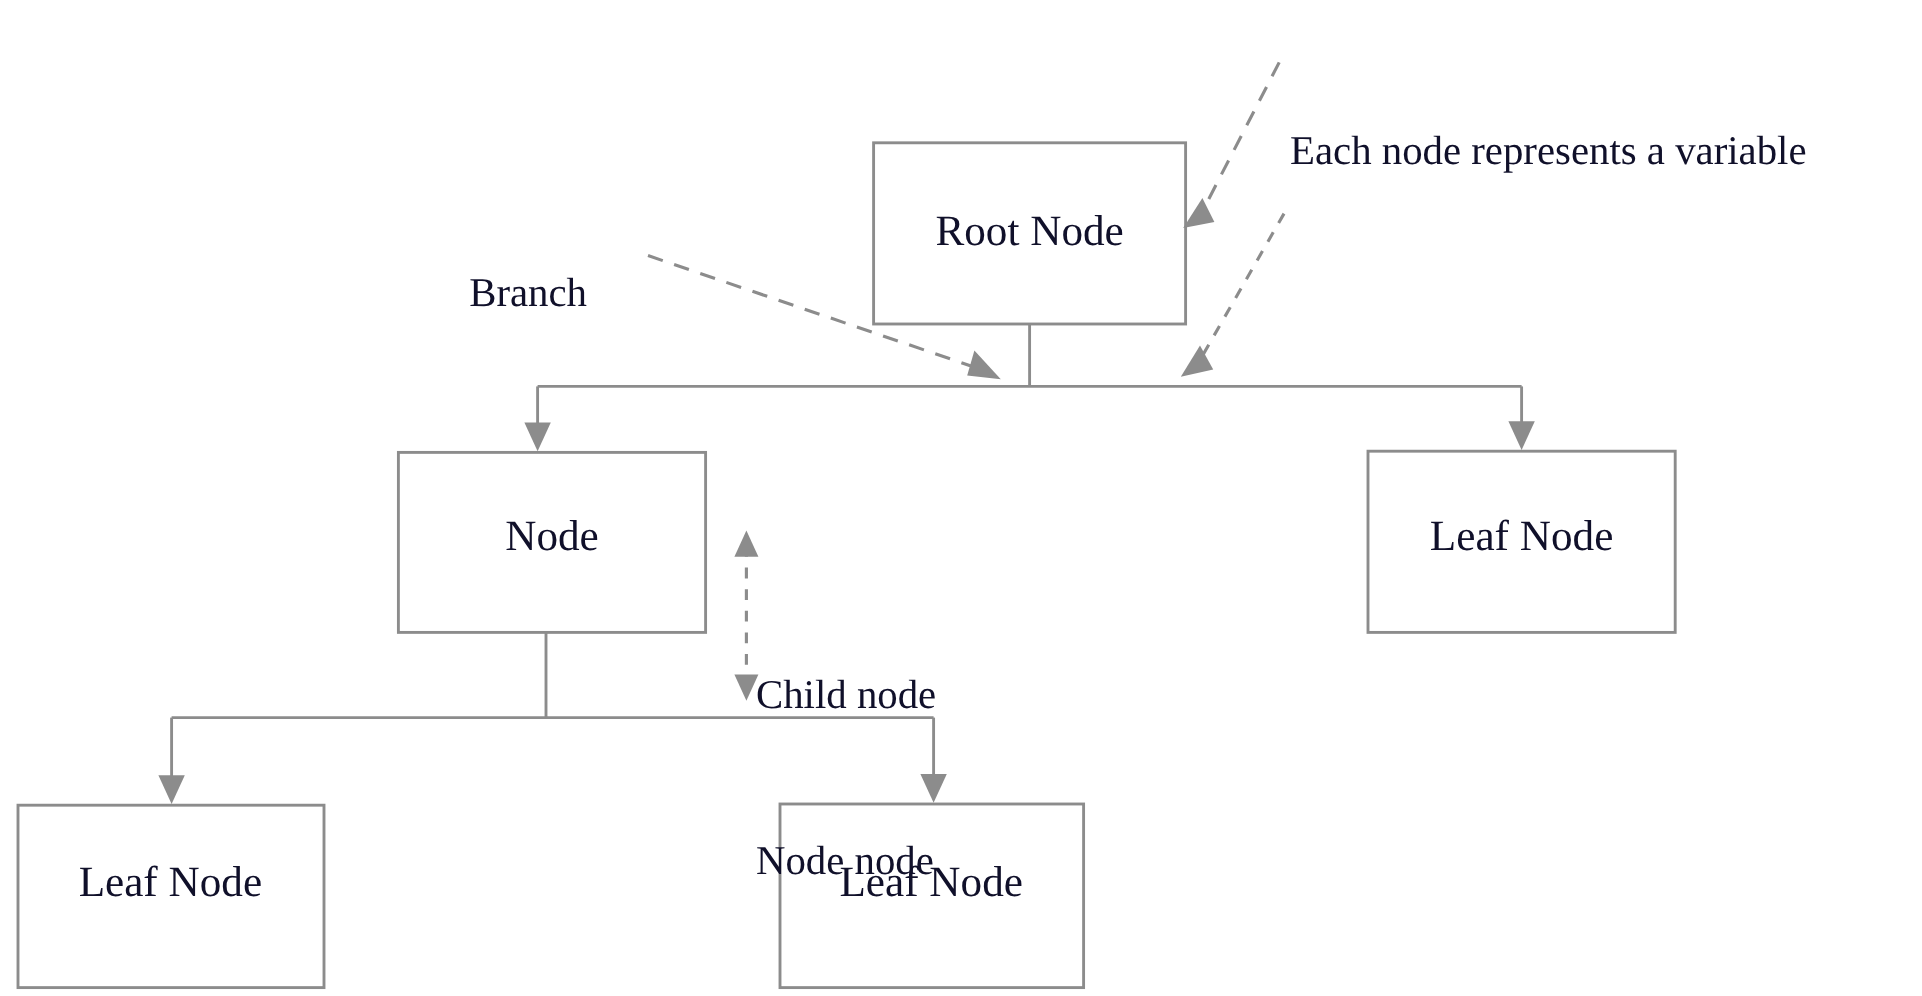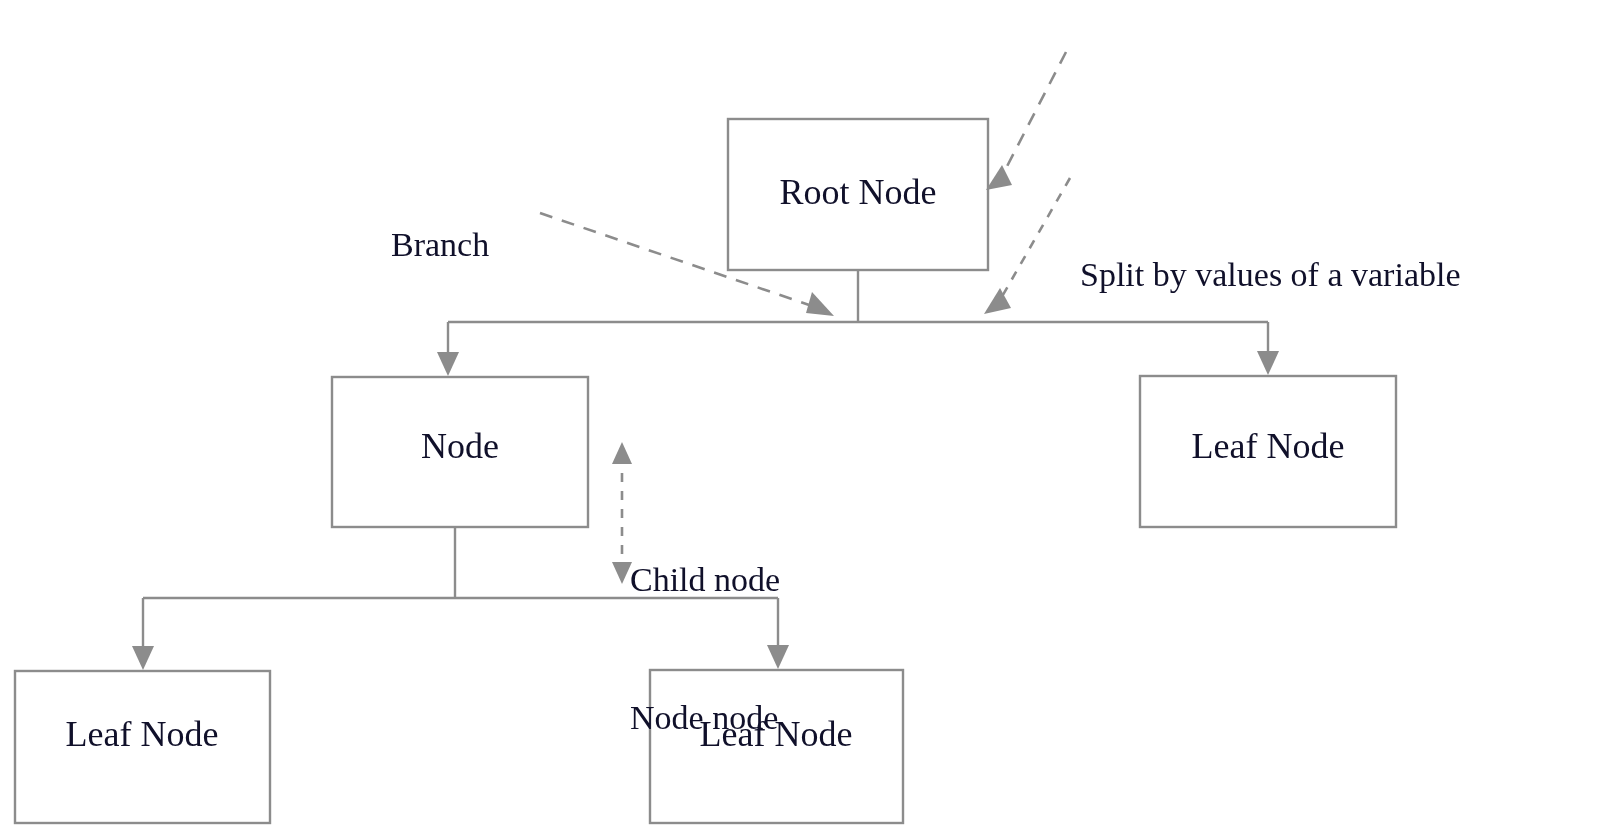--- a/index.html
+++ b/index.html
@@ -135,24 +135,24 @@
       <path class="annot-line" d="M 540 213 L 818 308"></path>
       <polygon class="arrow-head" points="834,316 806,313 812,292"></polygon>
 
       <path class="annot-line-short" d="M 622 455 L 622 570"></path>
       <polygon class="arrow-head" points="622,442 612,464 632,464"></polygon>
       <polygon class="arrow-head" points="622,584 612,562 632,562"></polygon>
     </g>
 
   </svg>
 
+  <div class="annot-text" id="annot-each-node">
+    <div>Each node represents a variable</div>
+  </div>
 
-  <div class="annot-text" id="annot-split-by">
-    <div>Split by values of a variable</div>
-  </div>
 
   <div class="annot-text" id="annot-split-block">
     <div>Branch</div>
   </div>
 
   <div class="annot-text" id="annot-parent-child">
     <div>Child node</div>
     <div>Node node</div>
   </div>
 

